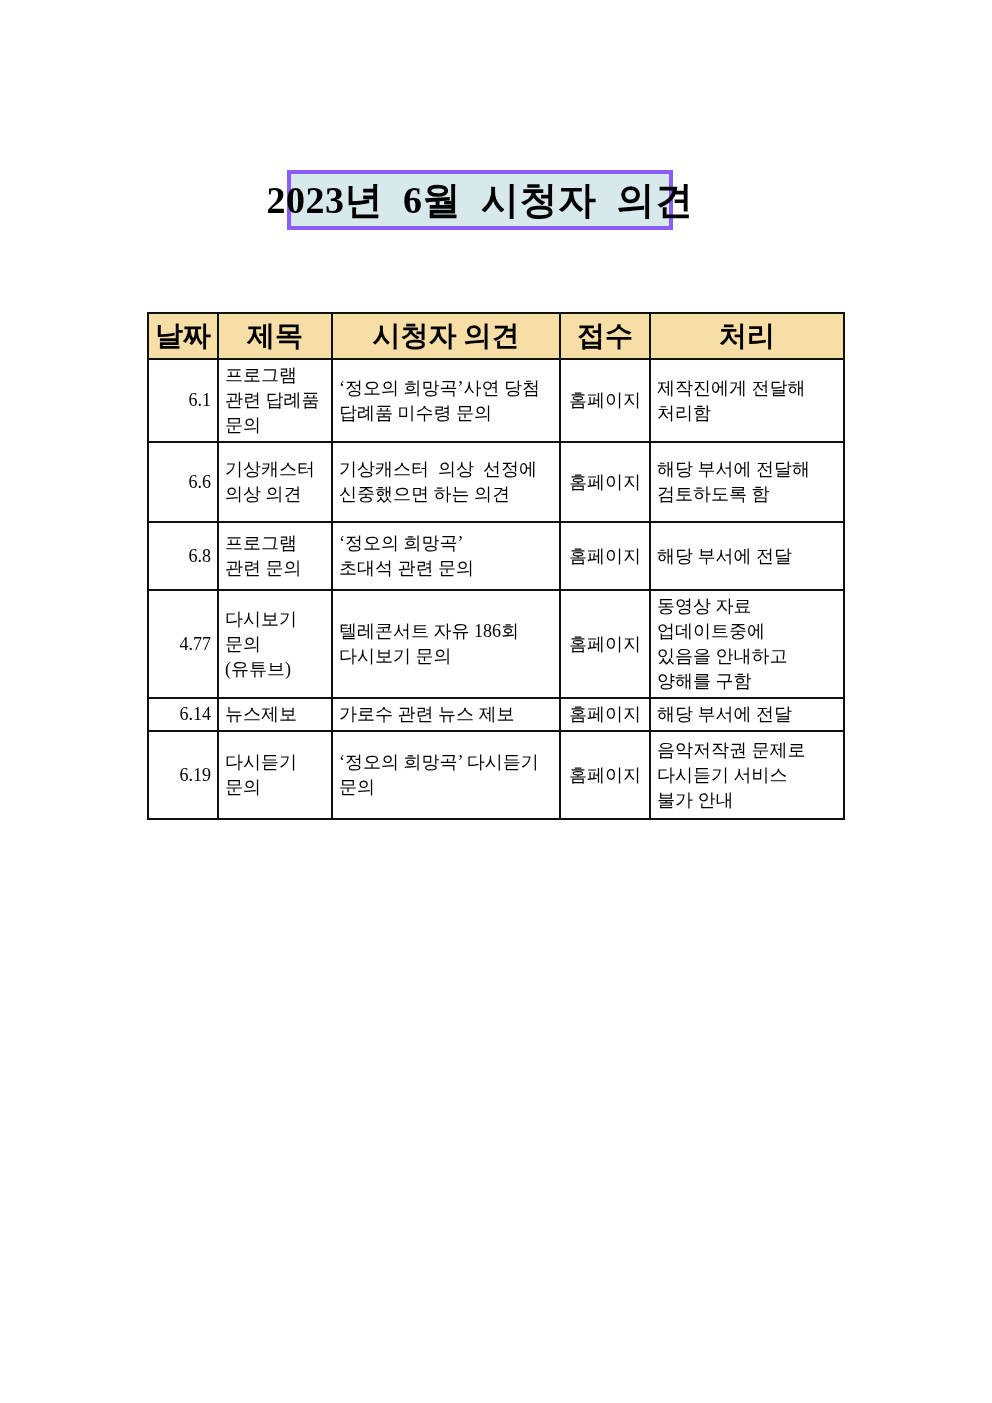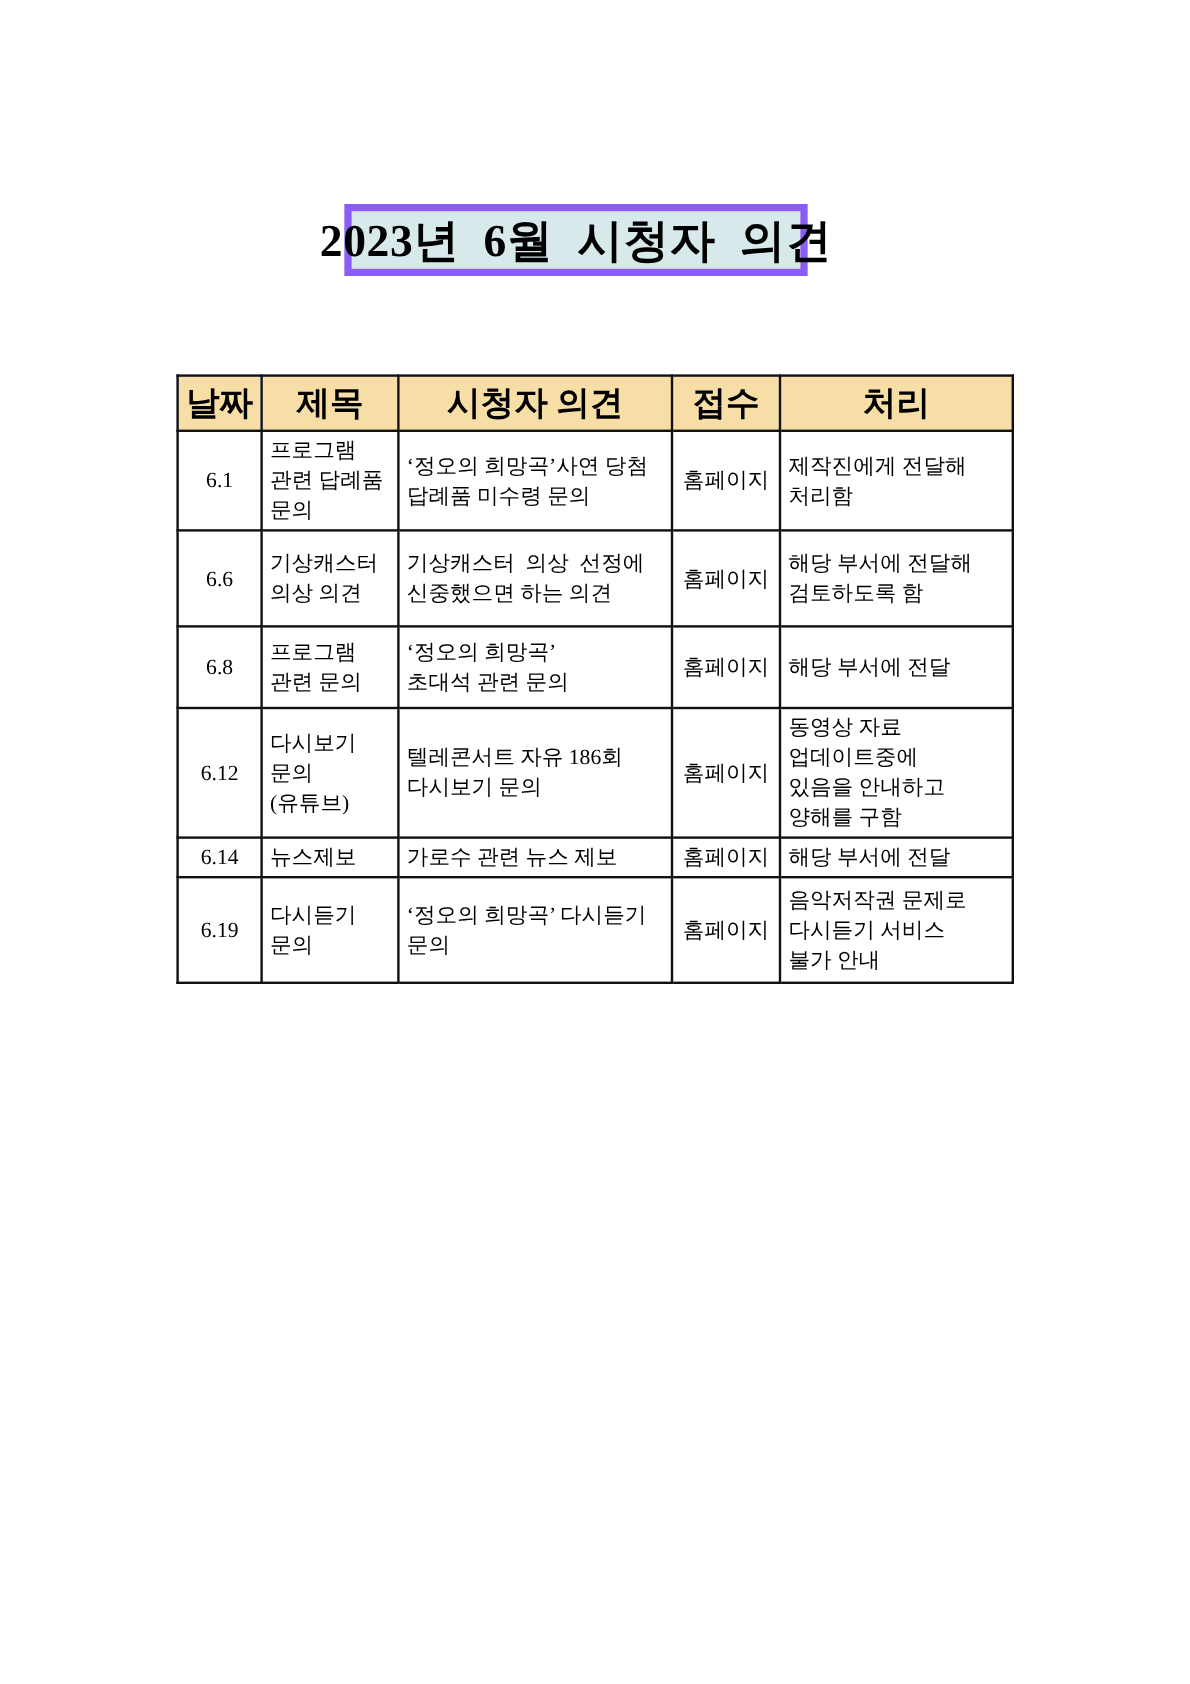--- a/index.html
+++ b/index.html
@@ -17,21 +17,21 @@
     overflow: hidden;
   }
   .title-box {
     position: absolute;
     left: 287px;
     top: 170px;
     width: 386px;
     height: 60px;
     box-sizing: border-box;
     background: var(--title-bg, #D8E9EC);
-    border: 6px solid #8b5cf6;
+    border: 4px solid #8b5cf6;
     display: flex;
     align-items: center;
     justify-content: center;
     font-size: 38px;
     font-weight: bold;
     white-space: pre;
     letter-spacing: 0.5px;
   }
   table.opinions {
     position: absolute;
@@ -61,21 +61,21 @@
     font-size: 18px;
     line-height: 25px;
     padding: 3px 6px;
   }
   tr.r0 { height: 70px; }
   tr.r1 { height: 80px; }
   tr.r2 { height: 68px; }
   tr.r3 { height: 96px; }
   tr.r4 { height: 33px; }
   tr.r5 { height: 88px; }
-  .c-date    { text-align: center; border-radius: 16px; }
+  .c-date    { text-align: right; border-radius: 16px; }
   .c-channel { text-align: center; }
   .c-title   { padding-left: 10px; }
   .c-opinion { padding-left: 12px; }
   .c-action  { padding-left: 12px; }
   .ac-center { text-align: left; padding-left: 6px; }
 </style>
 </head>
 <body>
 
 <div class="page">
@@ -124,21 +124,21 @@
       <tr class="r2">
         <td class="c-date">6.8</td>
         <td class="c-title">프로그램
 관련 문의</td>
         <td class="c-opinion">‘정오의 희망곡’
 초대석 관련 문의</td>
         <td class="c-channel">홈페이지</td>
         <td class="c-action ac-center">해당 부서에 전달</td>
       </tr>
       <tr class="r3">
-        <td class="c-date">6.12</td>
+        <td class="c-date">4.77</td>
         <td class="c-title">다시보기
 문의
 (유튜브)</td>
         <td class="c-opinion">텔레콘서트 자유 186회
 다시보기 문의</td>
         <td class="c-channel">홈페이지</td>
         <td class="c-action">동영상 자료
 업데이트중에
 있음을 안내하고
 양해를 구함</td>

